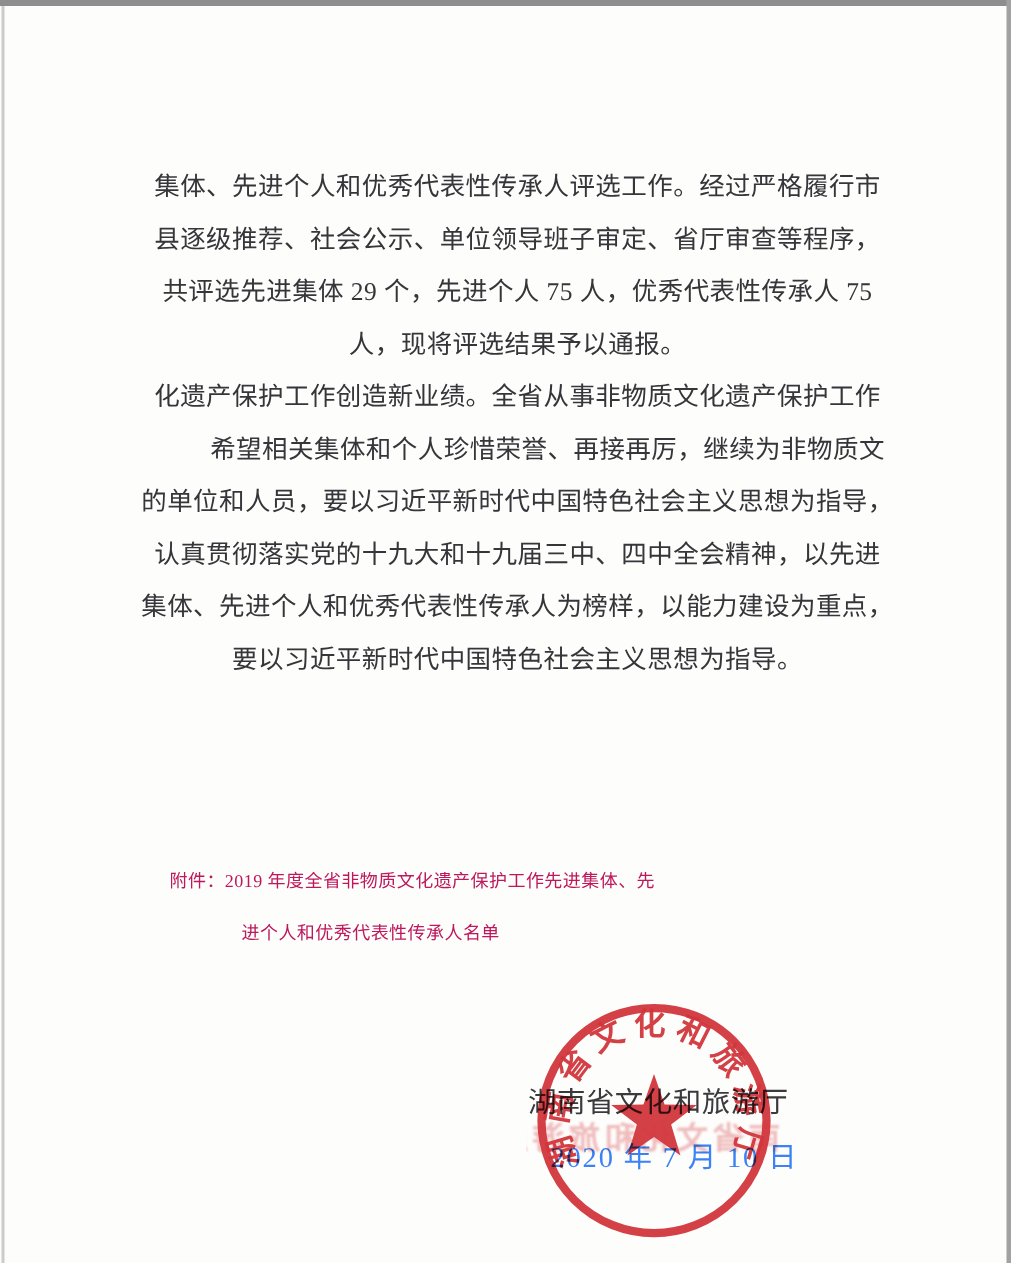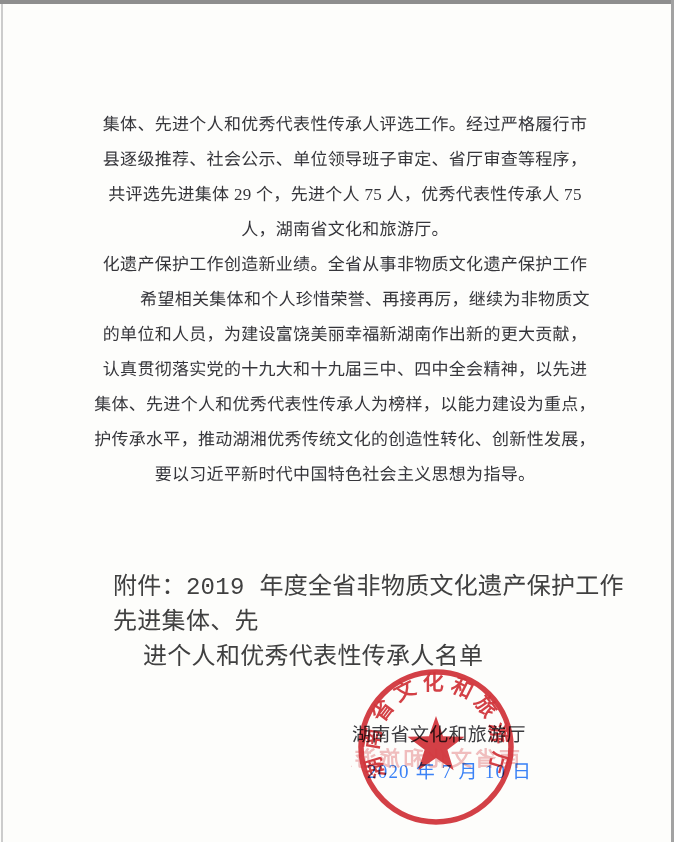--- a/index.html
+++ b/index.html
@@ -35,27 +35,26 @@
     letter-spacing: 0.3px;
     text-align: center;
   }
   .doc-body .line { white-space: nowrap; }
   .doc-body .line.indent { text-indent: 40px; }
   .attachment {
     position: absolute;
     left: 113px;
     top: 570px;
     width: 520px;
-    font-size: 24px;
+    font-size: 12px;
     line-height: 35px;
-    color: #404040;
+    color: #be185d;
     letter-spacing: 0.3px;
-    font-family: Liberation Mono, monospace;
   }
-  .attachment .hang { margin-left: 30px; }
+  .attachment .hang { margin-left: 48px; }
   .sig-org {
     position: absolute;
     left: 352px;
     top: 719px;
     font-size: 19px;
     color: #3a3a3e;
     letter-spacing: 0.3px;
     z-index: 2;
     white-space: nowrap;
   }
@@ -90,27 +89,26 @@
 
 <div class="scan-page">
   <div class="edge-top"></div>
   <div class="edge-right"></div>
   <div class="edge-left"></div>
 
   <div class="doc-body">
     <div class="line">集体、先进个人和优秀代表性传承人评选工作。经过严格履行市</div>
     <div class="line">县逐级推荐、社会公示、单位领导班子审定、省厅审查等程序，</div>
     <div class="line">共评选先进集体 29 个，先进个人 75 人，优秀代表性传承人 75</div>
-    <div class="line">人，湖南省文化和旅游厅。</div>
+    <div class="line">人，现将评选结果予以通报。</div>
     <div class="line">化遗产保护工作创造新业绩。全省从事非物质文化遗产保护工作</div>
     <div class="line indent">希望相关集体和个人珍惜荣誉、再接再厉，继续为非物质文</div>
-    <div class="line">的单位和人员，为建设富饶美丽幸福新湖南作出新的更大贡献，</div>
+    <div class="line">的单位和人员，要以习近平新时代中国特色社会主义思想为指导，</div>
     <div class="line">认真贯彻落实党的十九大和十九届三中、四中全会精神，以先进</div>
     <div class="line">集体、先进个人和优秀代表性传承人为榜样，以能力建设为重点，</div>
-    <div class="line">护传承水平，推动湖湘优秀传统文化的创造性转化、创新性发展，</div>
     <div class="line">要以习近平新时代中国特色社会主义思想为指导。</div>
   </div>
 
   <div class="attachment">
     <div class="line">附件：2019 年度全省非物质文化遗产保护工作先进集体、先</div>
     <div class="line hang">进个人和优秀代表性传承人名单</div>
   </div>
 
   <div class="sig-org">湖南省文化和旅游厅</div>
   <div class="sig-date">2020 年 7 月 10 日</div>

